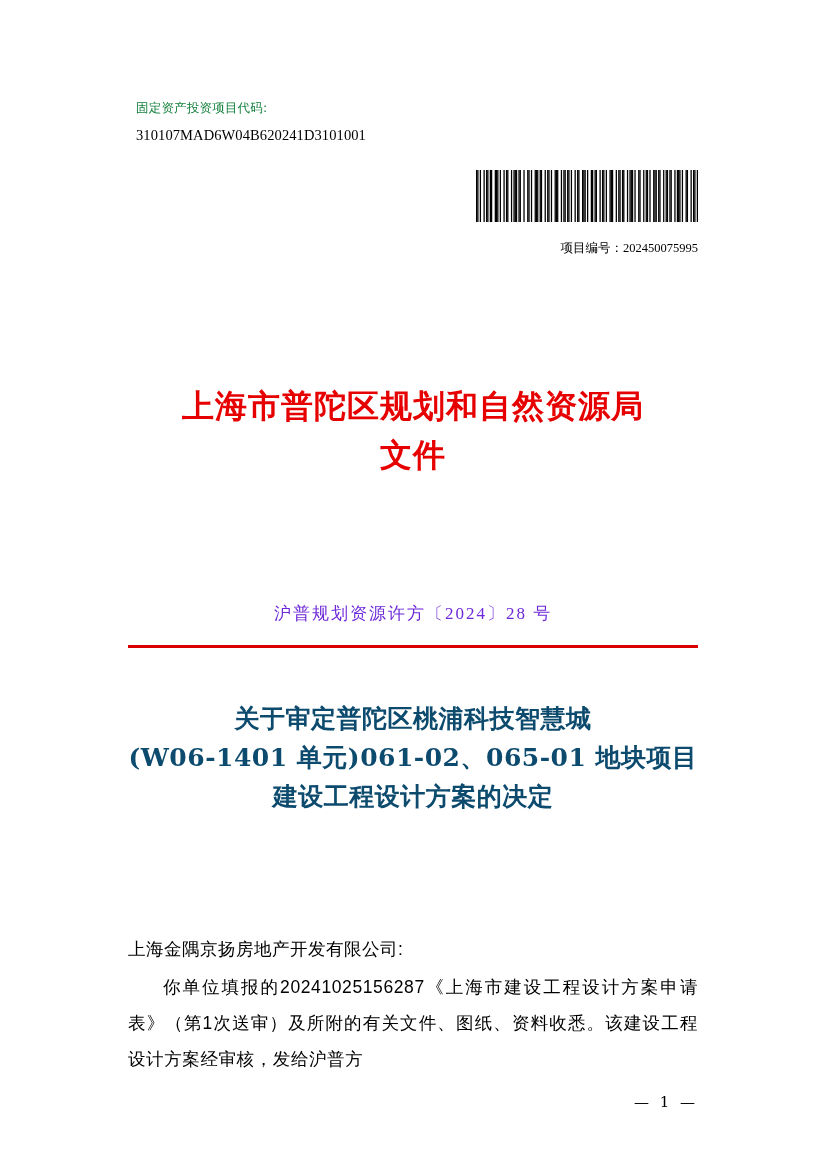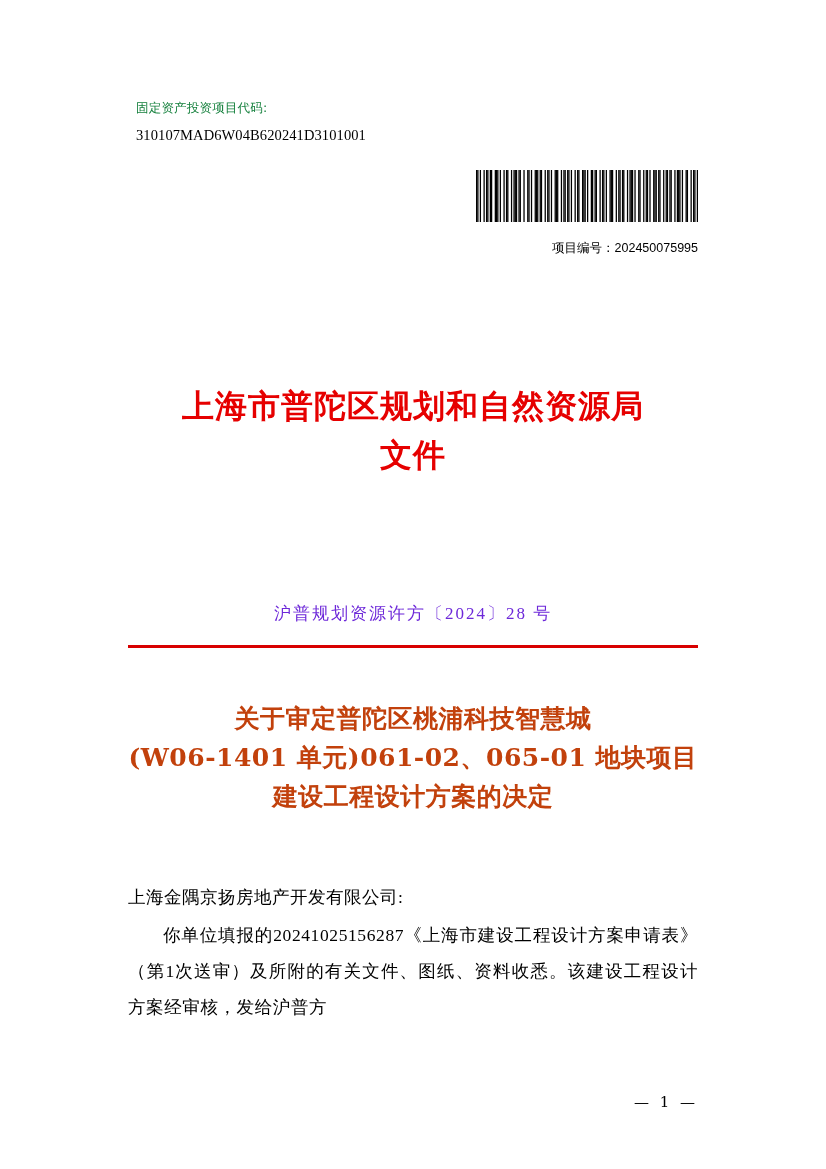--- a/index.html
+++ b/index.html
@@ -50,21 +50,21 @@
     width: 222px;
     text-align: right;
   }
   .barcode {
     height: 52px;
     width: 222px;
     display: block;
   }
   .project-number {
     margin-top: 18px;
-    font-family: Liberation Sans, sans-serif;
+    font-family: Liberation Serif, serif;
     font-size: 12.5px;
     color: #000;
     white-space: nowrap;
   }
 
   .org-title {
     position: absolute;
     left: 0;
     right: 0;
     top: 385px;
@@ -105,29 +105,29 @@
     position: absolute;
     left: 118px;
     right: 118px;
     top: 700px;
     text-align: center;
     font-family: "DejaVu Serif", "Liberation Serif", serif;
     font-weight: 700;
     font-size: 25px;
     line-height: 1.55;
     letter-spacing: 0.5px;
-    color: #c2410c;
+    color: #0c4a6e;
   }
 
   .body-text {
     position: absolute;
     left: 128px;
     right: 128px;
-    top: 880px;
-    font-family: Liberation Serif, serif;
+    top: 932px;
+    font-family: Liberation Sans, sans-serif;
     font-size: 17.5px;
     line-height: 2.05;
     color: #000;
   }
   .salutation {
     margin: 0 0 2px 0;
     letter-spacing: 0.5px;
   }
   .para {
     margin: 0;

